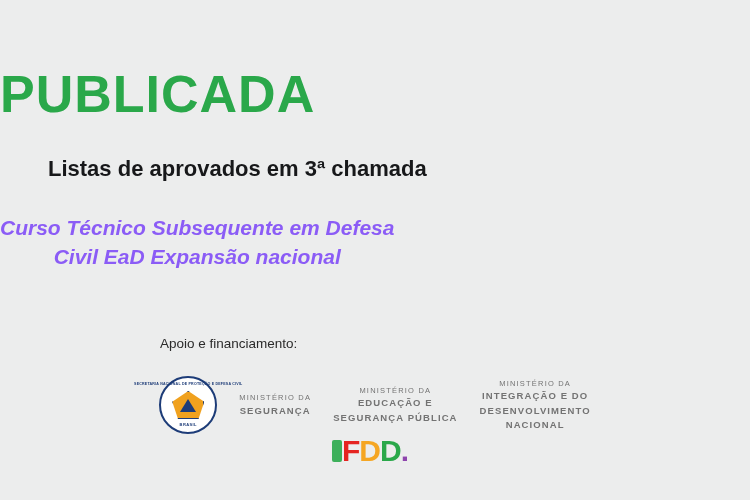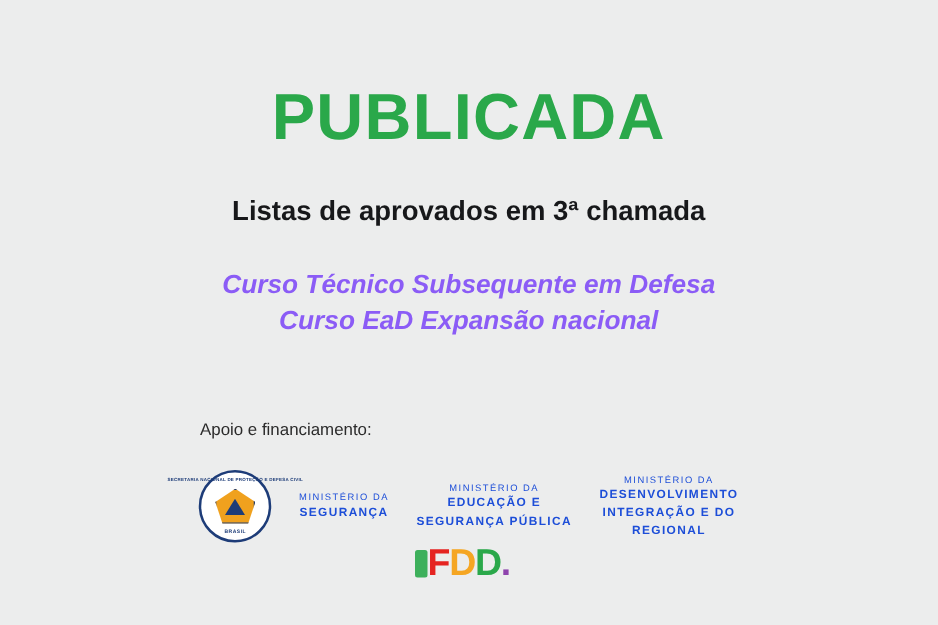--- a/index.html
+++ b/index.html
@@ -13,37 +13,38 @@
     font-family: "Liberation Sans", sans-serif;
     overflow: hidden;
   }
   .poster {
     position: relative;
     width: 750px;
     height: 420px;
     box-sizing: border-box;
     display: flex;
     flex-direction: column;
-    align-items: center;
+    align-items: flex-start;
   }
   .headline {
     margin-top: 68px;
     font-size: 52px;
     font-weight: bold;
     letter-spacing: 1px;
     color: #2aa84a;
     line-height: 1;
   }
   .subtitle {
     margin-top: 34px;
     text-align: center;
     color: #17181a;
     font-size: 22px;
     font-weight: bold;
     line-height: 1.38;
+    margin-left: 48px;
   }
   .subtitle .line2 {
     display: block;
   }
   .course {
     margin-top: 30px;
     text-align: center;
     color: #8b5cf6;
     font-size: 21px;
     font-weight: bold;
@@ -125,21 +126,21 @@
     width: 0;
     height: 0;
     border-left: 8px solid transparent;
     border-right: 8px solid transparent;
     border-bottom: 13px solid #1d3c78;
   }
 
   
   .ministry {
     text-align: center;
-    color: #1d4ed8;
+    color: #737373;
     line-height: 1.5;
   }
   .ministry .small {
     font-size: 7.5px;
     letter-spacing: 1.2px;
     font-weight: normal;
   }
   .ministry .big {
     font-size: 9.5px;
     letter-spacing: 1.1px;
@@ -211,21 +212,21 @@
 <div class="poster">
 
   <div class="headline">PUBLICADA</div>
 
   <div class="subtitle">
     <span>Listas de aprovados em 3ª chamada</span>
   </div>
 
   <div class="course">
     <span>Curso Técnico Subsequente em Defesa</span>
-    <span class="line2">Curso EaD Expansão nacional</span>
+    <span class="line2">Civil EaD Expansão nacional</span>
   </div>
 
   <div class="support">Apoio e financiamento:</div>
 
   <div class="logos-row">
 
     <div class="seal">
       <div class="seal-top">SECRETARIA NACIONAL DE PROTEÇÃO E DEFESA CIVIL</div>
       <div class="seal-core">
         <div class="tri"></div>
@@ -239,23 +240,23 @@
     </div>
 
     <div class="ministry">
       <div class="small">MINISTÉRIO DA</div>
       <div class="big">EDUCAÇÃO E</div>
       <div class="big">SEGURANÇA PÚBLICA</div>
     </div>
 
     <div class="ministry">
       <div class="small">MINISTÉRIO DA</div>
+      <div class="big">INTEGRAÇÃO E DO</div>
       <div class="big">DESENVOLVIMENTO</div>
-      <div class="big">INTEGRAÇÃO E DO</div>
-      <div class="big">REGIONAL</div>
+      <div class="big">NACIONAL</div>
     </div>
 
   </div>
 
   <div class="logos-row2">
 
     <div class="fdd-wrap">
       <div class="fdd">
         <span class="f">F</span>
         <span class="d1">D</span>

